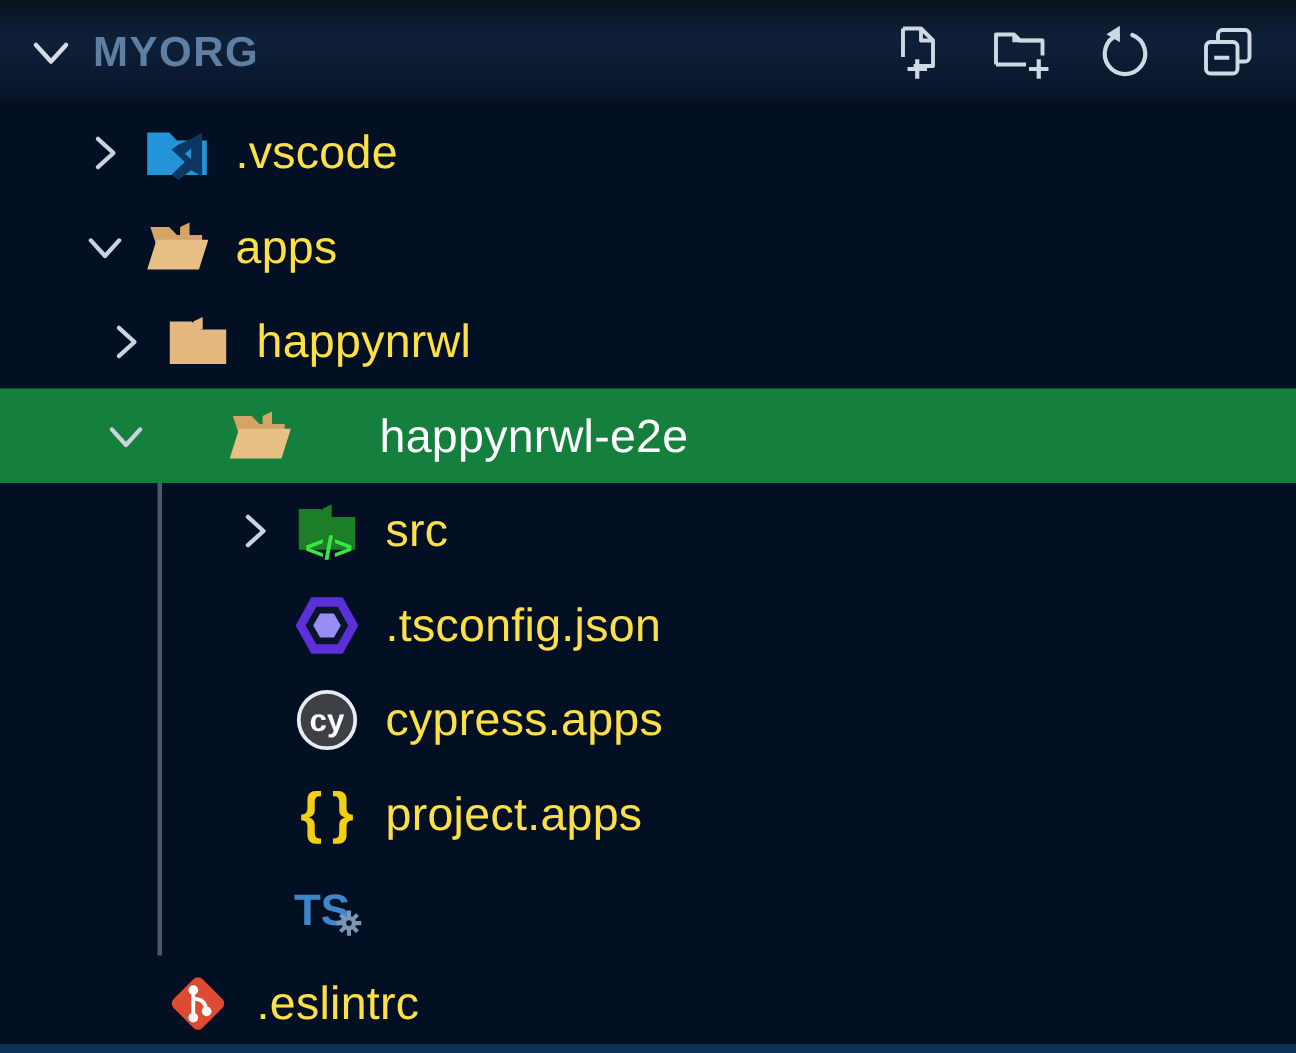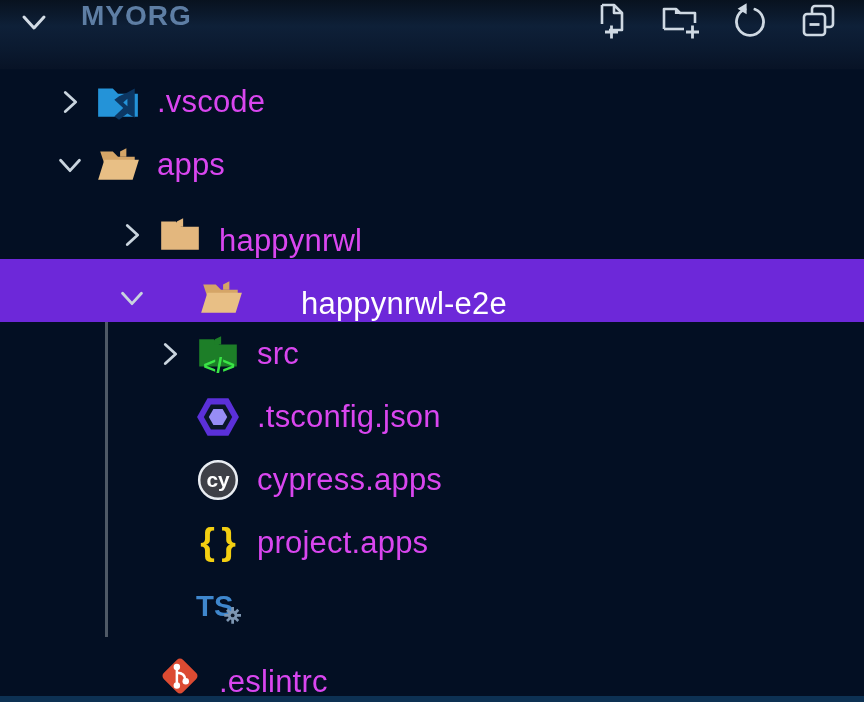--- a/index.html
+++ b/index.html
@@ -8,45 +8,44 @@
     position:relative;
     width:864px; height:702px;
     background:#030f23;
     font-family:"Liberation Sans", sans-serif;
     overflow:hidden;
     user-select:none;
   }
   
   .hdr {
     height:70px;
-    display:flex; align-items:flex-start;
+    display:flex; align-items:center;
     padding:0 24px 0 12px;
     background:linear-gradient(180deg,#08121f 0%,#0e2038 38%,#0b1a30 70%,#081326 100%);
     border-bottom:1px solid #041024;
-    gap:19px;
   }
   .hdr-twisty { width:44px; height:44px; display:flex; align-items:center; justify-content:center; cursor:pointer; }
   .hdr-title {
     margin-left:6px;
     font-size:28px; font-weight:bold; letter-spacing:1px;
     color:#5e7ea4;
   }
   .hdr-actions { margin-left:auto; display:flex; align-items:center; gap:27px; }
   .hdr-btn { width:42px; height:42px; display:flex; align-items:center; justify-content:center; cursor:pointer; border-radius:5px; }
 
   
   .tree { position:relative; }
   .row { height:63px; display:flex; align-items:center; cursor:pointer; }
-  .row.selected { background:#6d28d9;gap:41px; }
+  .row.selected { background:#15803d;gap:41px; }
   .lvl1 { padding-left:46px; }
-  .lvl2 { padding-left:108px;align-items:flex-end; }
+  .lvl2 { padding-left:60px; }
   .lvl3 { padding-left:146px; }
   .twisty { width:48px; height:48px; flex:0 0 48px; display:flex; align-items:center; justify-content:center; }
   .fico { width:48px; height:48px; flex:0 0 48px; margin-right:15px; display:flex; align-items:center; justify-content:center; }
-  .lbl { font-size:31px; color:#d946ef; letter-spacing:.2px; white-space:nowrap; }
+  .lbl { font-size:31px; color:#fde047; letter-spacing:.2px; white-space:nowrap; }
   .row.selected .lbl { color:#ffffff; }
 
   .indent-guide {
     position:absolute; left:105px; top:322px;
     width:3px; height:315px;
     background:#4f5966;
   }
   .bottom-strip {
     position:absolute; left:0; right:0; bottom:0; height:6px;
     background:#0d3153;

